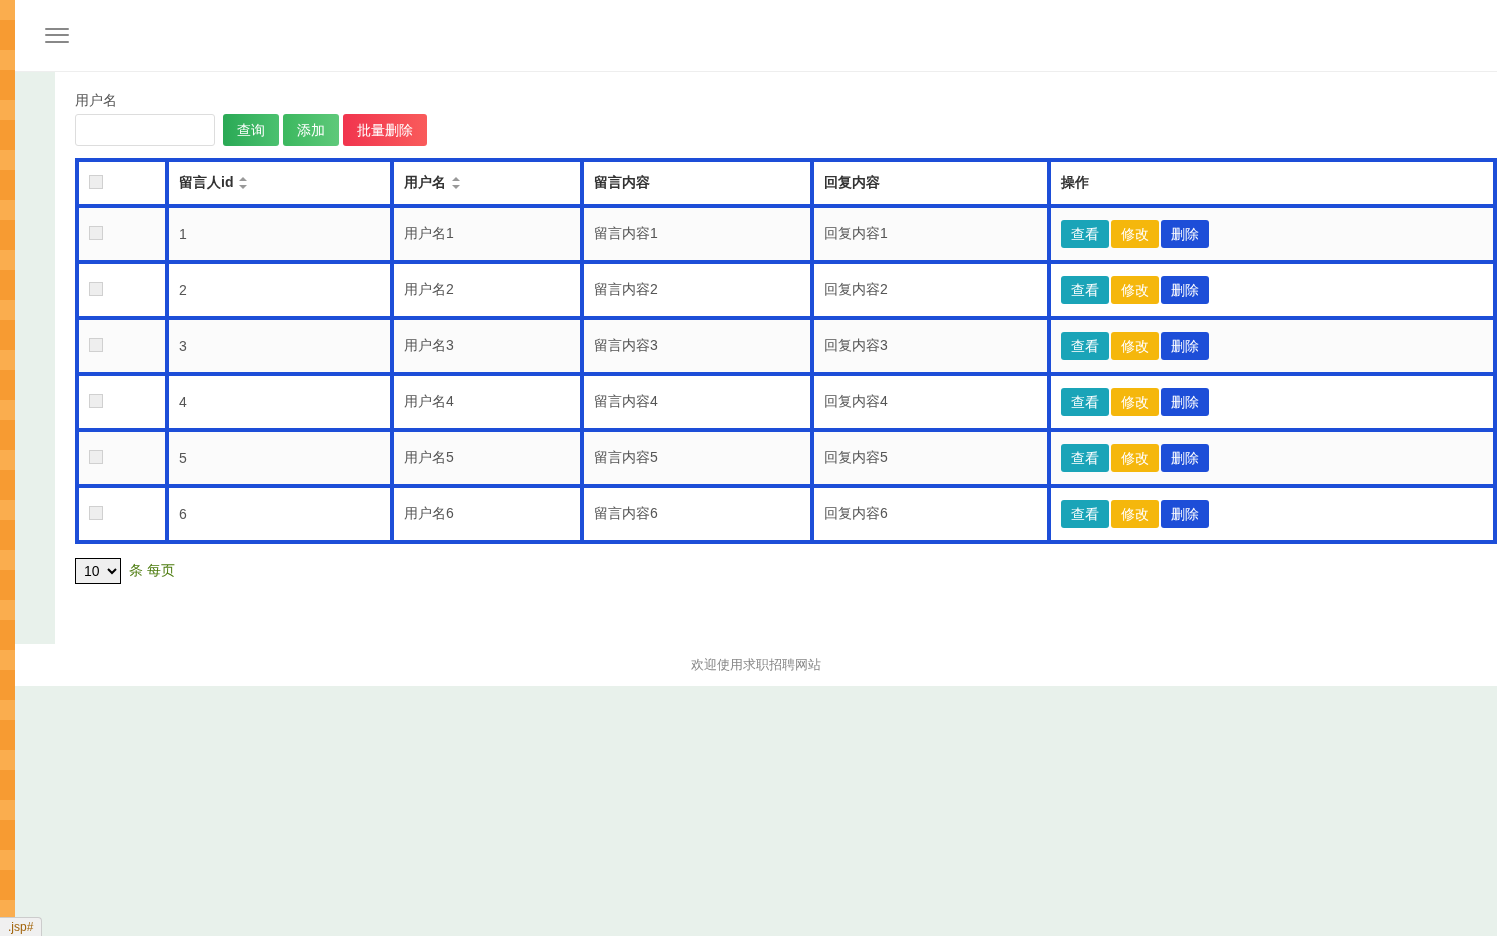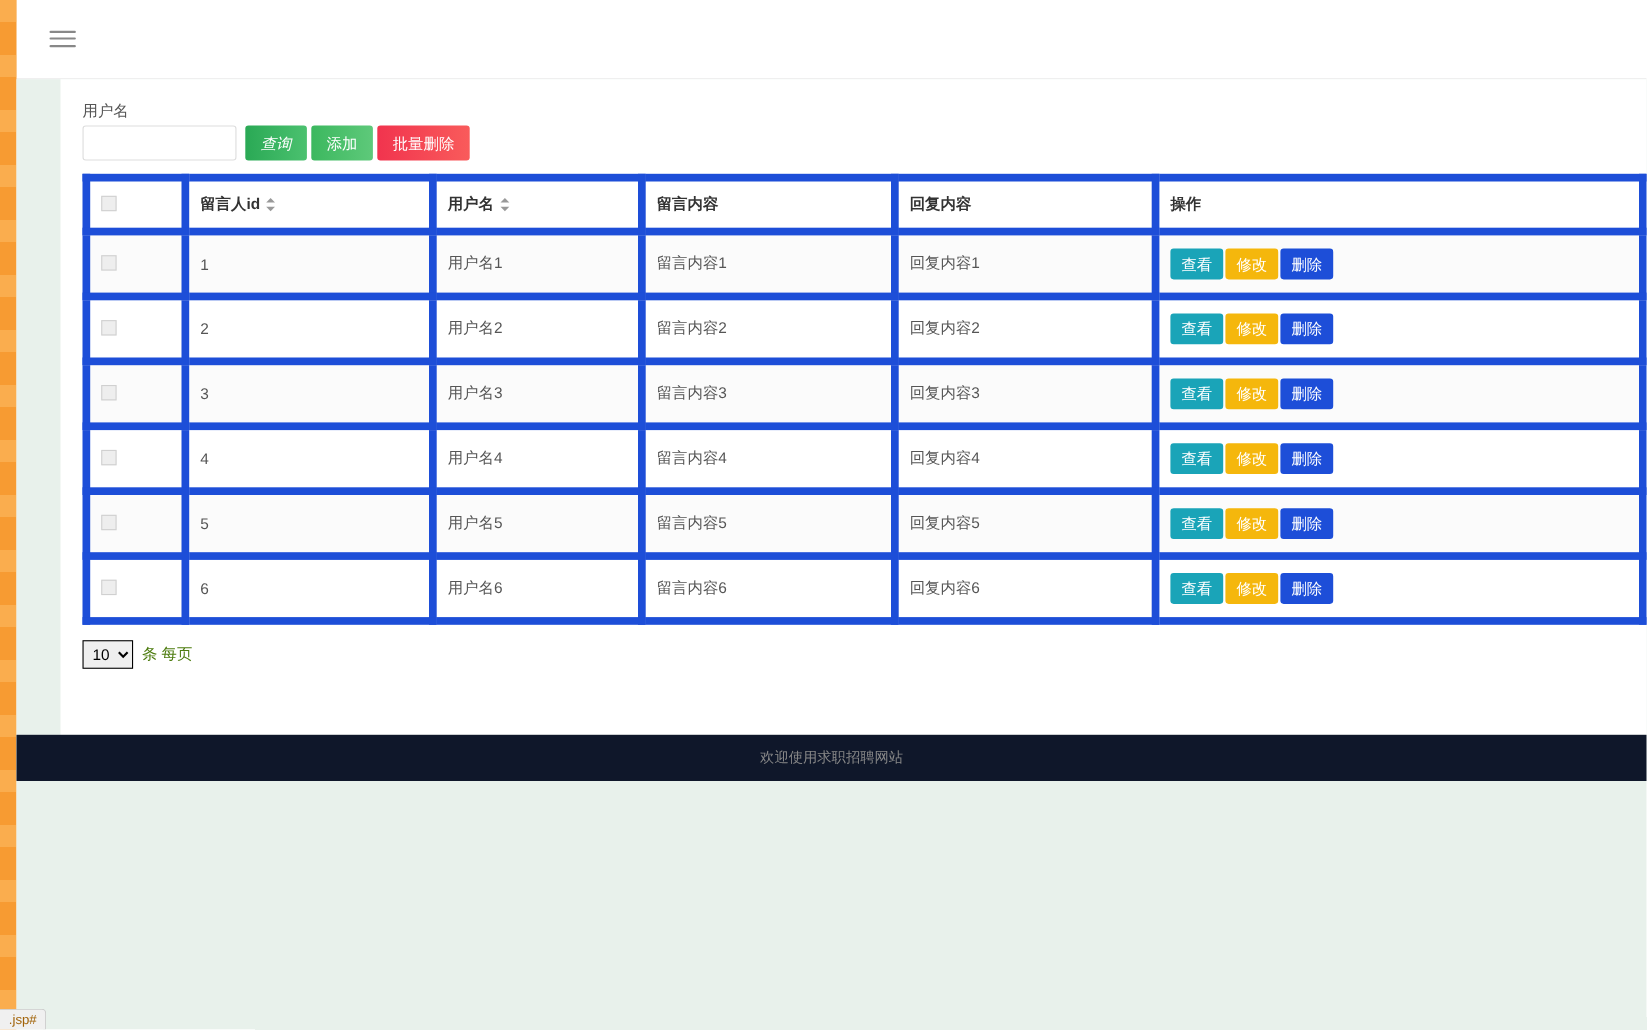--- a/index.html
+++ b/index.html
@@ -52,29 +52,29 @@
 .filter-field label { font-size: 14px; color: #555; margin-bottom: 4px; }
 .filter-field input {
   width: 140px; height: 32px; border: 1px solid #ddd; border-radius: 3px; padding: 0 8px;
   outline: none;
 }
 
 .btn {
   display: inline-block; height: 32px; line-height: 32px; padding: 0 14px;
   border: none; border-radius: 3px; color: #fff; font-size: 14px; cursor: pointer;
 }
-.btn-query { background: linear-gradient(90deg, #2aa955, #4bc16f); font-style: italic; }
+.btn-query { background: linear-gradient(90deg, #2aa955, #4bc16f); }
 .btn-add { background: linear-gradient(90deg, #3cb85f, #5ec97a); }
 .btn-batchdel { background: linear-gradient(90deg, #f1344e, #f95b5b); }
 
 table.data {
   width: 100%; border-collapse: collapse; border: 1px solid #e5e5e5;
 }
 table.data th, table.data td {
-  border: 7px solid #1d4ed8; padding: 12px 10px; text-align: left; font-size: 14px;
+  border: 4px solid #1d4ed8; padding: 12px 10px; text-align: left; font-size: 14px;
   color: #555;
 }
 table.data thead th {
   background: #fff; font-weight: 700; color: #333;
 }
 table.data tbody tr:nth-child(odd) td { background: #fbfbfb; }
 table.data tbody tr:nth-child(even) td { background: #fff; }
 
 .chk {
   width: 14px; height: 14px; border: 1px solid #d0d0d0; background: #eee; display: inline-block;
@@ -95,21 +95,21 @@
 .btn-edit { background: #f5b70c; }
 .btn-del { background: #1d4ed8; }
 
 .pager { margin-top: 14px; display: flex; align-items: center; gap: 8px; }
 .pager select { height: 26px; border: 1px solid #000000; font-size: 14px; padding: 0 4px; }
 .pager-text { color: #4d7c0f; font-size: 14px; }
 
 .footer {
   text-align: center; font-size: 13px; color: #888;
   padding: 12px 0;
-  background: #0f172a;
+  background: #ffffff;
 }
 
 .status-bar {
   position: fixed; bottom: 0; left: 0;
   background: #f0f0f0; border: 1px solid #ccc; border-bottom: none; border-left: none;
   font-size: 12px; color: #a16207; padding: 2px 8px;
   border-top-right-radius: 4px;
 }
 
 .col-chk { width: 90px; text-align: center; }

